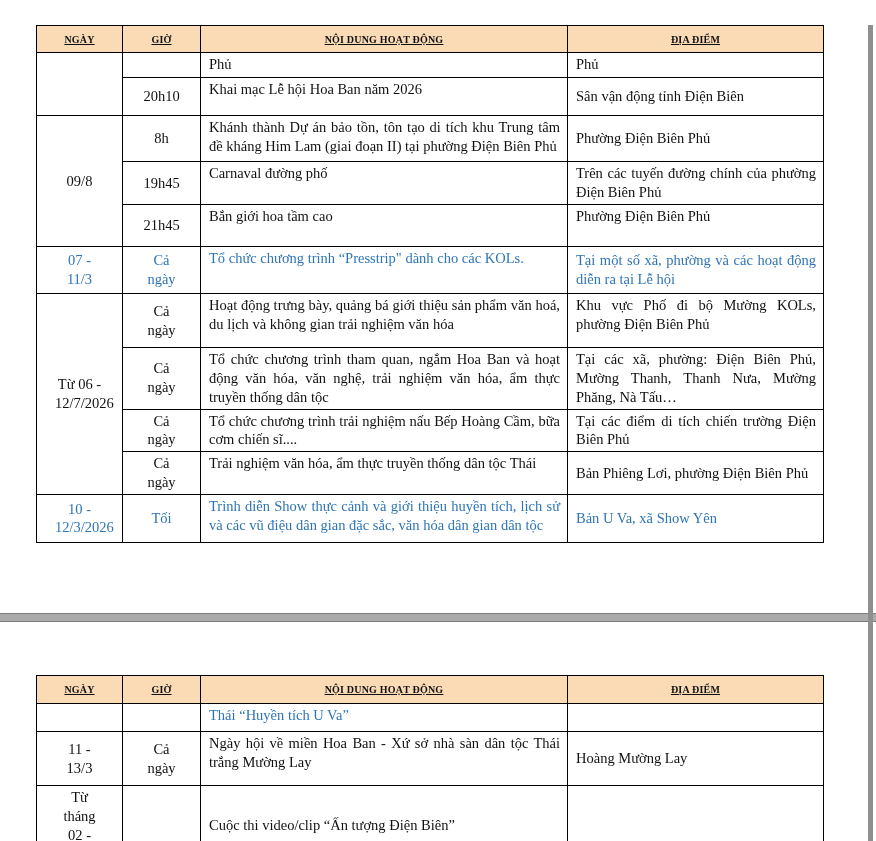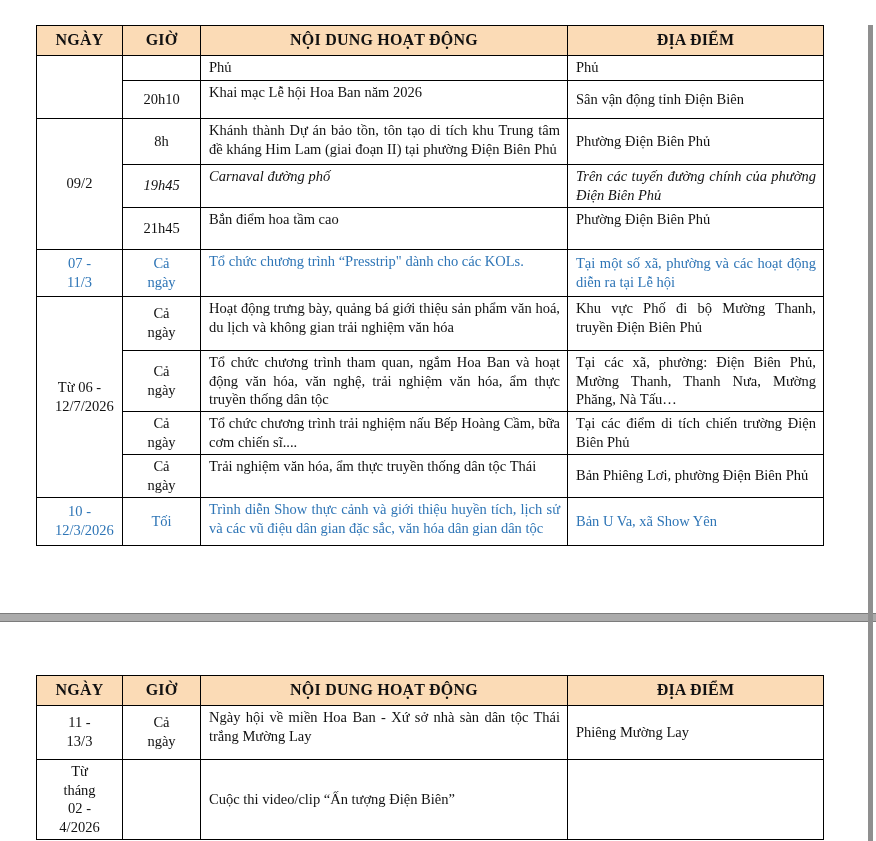--- a/index.html
+++ b/index.html
@@ -33,23 +33,23 @@
   .sched col.c1{width:78px;}
   .sched col.c2{width:367px;}
   .sched col.c3{width:256px;}
   .sched th,.sched td{
     border:1px solid var(--border,#000);
     box-sizing:border-box;
     overflow:hidden;
   }
   .sched th{
     background:var(--header_bg,#FBDBB6);
-    font-weight:bold;font-size:16px;
+    font-weight:bold;font-size:10px;
     text-align:center;vertical-align:middle;
-    padding:4px 2px;letter-spacing:.2px;
+    padding:4px 2px;letter-spacing:.2px;text-decoration:underline;
   }
   td.c-date,td.c-time{
     text-align:center;vertical-align:middle;padding:2px 18px;
   }
   td.c-content{
     text-align:justify;vertical-align:top;padding:2px 7px 2px 8px;
   }
   td.c-place{
     text-align:justify;vertical-align:middle;padding:2px 7px 2px 8px;
   }
@@ -83,46 +83,46 @@
           <td class="c-time"></td>
           <td class="c-content">Phủ</td>
           <td class="c-place v-top">Phủ</td>
         </tr>
         <tr style="height:38px;">
           <td class="c-time">20h10</td>
           <td class="c-content">Khai mạc Lễ hội Hoa Ban năm 2026</td>
           <td class="c-place">Sân vận động tỉnh Điện Biên</td>
         </tr>
         <tr style="height:46px;">
-          <td class="c-date" rowspan="3">09/2</td>
+          <td class="c-date" rowspan="3">09/8</td>
           <td class="c-time">8h</td>
           <td class="c-content">Khánh thành Dự án bảo tồn, tôn tạo di tích khu Trung tâm đề kháng Him Lam (giai đoạn II) tại phường Điện Biên Phủ</td>
           <td class="c-place">Phường Điện Biên Phủ</td>
         </tr>
-        <tr style="height:43px;font-style:italic;">
+        <tr style="height:43px;">
           <td class="c-time">19h45</td>
           <td class="c-content">Carnaval đường phố</td>
           <td class="c-place v-top">Trên các tuyến đường chính của phường Điện Biên Phủ</td>
         </tr>
         <tr style="height:42px;">
           <td class="c-time">21h45</td>
-          <td class="c-content">Bắn điểm hoa tầm cao</td>
+          <td class="c-content">Bắn giới hoa tầm cao</td>
           <td class="c-place v-top">Phường Điện Biên Phủ</td>
         </tr>
         <tr class="blue" style="height:47px;">
           <td class="c-date">07 - 11/3</td>
           <td class="c-time">Cả ngày</td>
           <td class="c-content">Tổ chức chương trình “Presstrip" dành cho các KOLs.</td>
           <td class="c-place">Tại một số xã, phường và các hoạt động diễn ra tại Lễ hội</td>
         </tr>
         <tr style="height:54px;">
           <td class="c-date" rowspan="4">Từ 06 - 12/7/2026</td>
           <td class="c-time">Cả ngày</td>
           <td class="c-content">Hoạt động trưng bày, quảng bá giới thiệu sản phẩm văn hoá, du lịch  và không gian trải nghiệm văn hóa</td>
-          <td class="c-place v-top">Khu vực Phố đi bộ Mường Thanh, truyền Điện Biên Phủ</td>
+          <td class="c-place v-top">Khu vực Phố đi bộ Mường KOLs, phường Điện Biên Phủ</td>
         </tr>
         <tr style="height:60px;">
           <td class="c-time">Cả ngày</td>
           <td class="c-content">Tổ chức chương trình tham quan, ngắm Hoa Ban và hoạt động văn hóa, văn nghệ, trải nghiệm văn hóa, ẩm thực truyền thống dân tộc</td>
           <td class="c-place v-top">Tại các xã, phường: Điện Biên Phủ, Mường Thanh, Thanh Nưa, Mường Phăng, Nà Tấu…</td>
         </tr>
         <tr style="height:41px;">
           <td class="c-time">Cả ngày</td>
           <td class="c-content">Tổ chức chương trình trải nghiệm nấu Bếp Hoàng Cầm, bữa cơm chiến sĩ....</td>
           <td class="c-place v-top">Tại các điểm di tích chiến trường Điện Biên Phủ</td>
@@ -154,25 +154,31 @@
         </colgroup>
       <thead>
         <tr style="height:28px;">
           <th>NGÀY</th>
           <th>GIỜ</th>
           <th>NỘI DUNG HOẠT ĐỘNG</th>
           <th>ĐỊA ĐIỂM</th>
         </tr>
       </thead>
       <tbody>
+        <tr style="height:28px;">
+          <td class="c-date"></td>
+          <td class="c-time"></td>
+          <td class="c-content blue v-top">Thái “Huyền tích U Va”</td>
+          <td class="c-place v-top"></td>
+        </tr>
         <tr style="height:54px;">
           <td class="c-date">11 - 13/3</td>
           <td class="c-time">Cả ngày</td>
           <td class="c-content">Ngày hội về miền Hoa Ban - Xứ sở nhà sàn dân tộc Thái trắng Mường Lay</td>
-          <td class="c-place">Phiêng Mường Lay</td>
+          <td class="c-place">Hoàng Mường Lay</td>
         </tr>
         <tr style="height:48px;">
           <td class="c-date">Từ tháng 02 - 4/2026</td>
           <td class="c-time"></td>
           <td class="c-content" style="vertical-align:middle;">Cuộc thi video/clip “Ấn tượng Điện Biên”</td>
           <td class="c-place"></td>
         </tr>
       </tbody>
     </table>
   </div>

